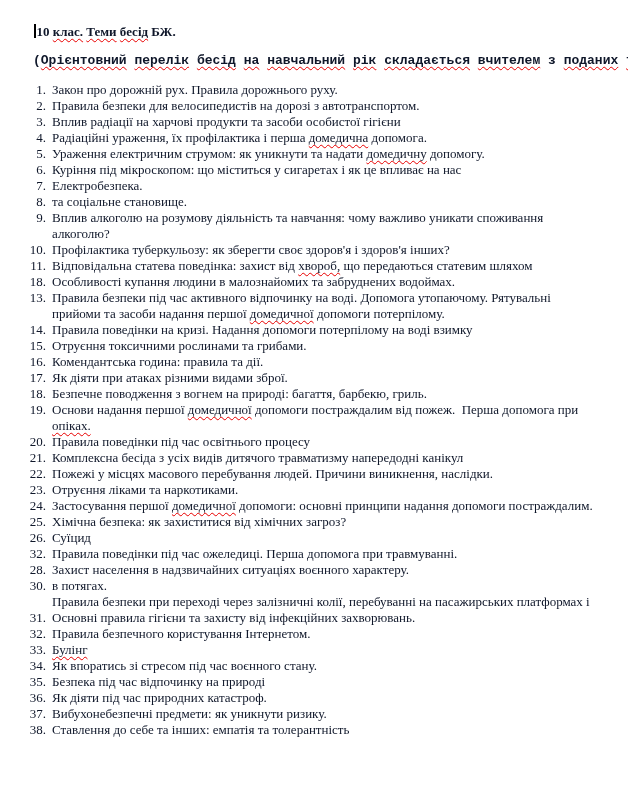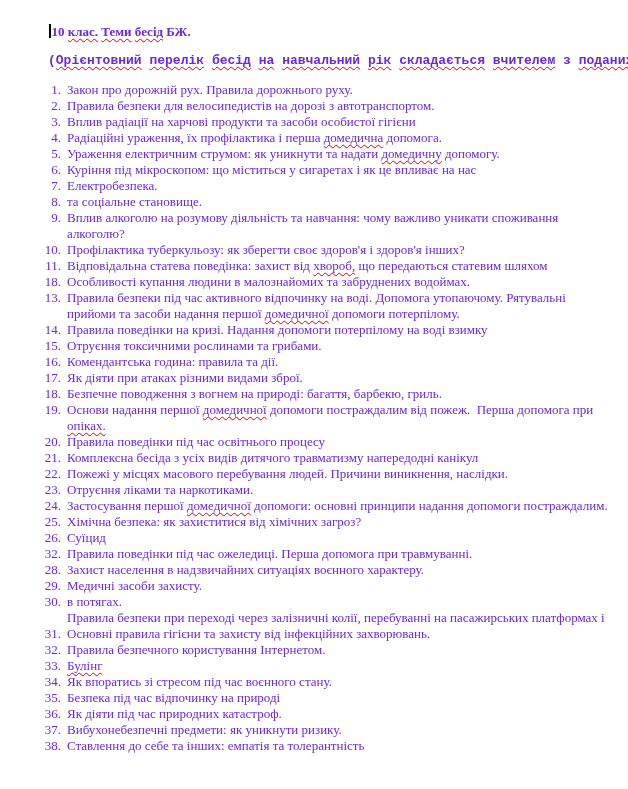--- a/index.html
+++ b/index.html
@@ -9,25 +9,25 @@
   }
   body {
     width: 628px;
     height: 789px;
     overflow: hidden;
   }
   .page {
     box-sizing: border-box;
     width: 524px;
     height: 789px;
-    padding: 24px 8px 0 34px;
+    padding: 24px 8px 0 19px;
     font-family: "Liberation Serif", "DejaVu Serif", serif;
     font-size: 13px;
     line-height: 16px;
-    color: #6d28d9;
+    color: #0f172a;
   }
   .title-line {
     font-weight: bold;
     margin-left: 15px;
     white-space: pre;
   }
   .caret {
     display: inline-block;
     width: 1.5px;
     height: 14px;
@@ -241,26 +241,20 @@
           <div class="line"><span>Правила поведінки під час ожеледиці. Перша допомога при травмуванні.</span></div>
         </div>
       </div>
       <div class="row">
         <div class="num">28.</div>
         <div class="content">
           <div class="line"><span>Захист населення в надзвичайних ситуаціях воєнного характеру.</span></div>
         </div>
       </div>
       <div class="row">
-        <div class="num">29.</div>
-        <div class="content">
-          <div class="line"><span>Медичні засоби захисту.</span></div>
-        </div>
-      </div>
-      <div class="row">
         <div class="num">30.</div>
         <div class="content">
           <div class="line"><span>в потягах.</span></div>
           <div class="line"><span>Правила безпеки при переході через залізничні колії, перебуванні на пасажирських платформах і</span></div>
         </div>
       </div>
       <div class="row">
         <div class="num">31.</div>
         <div class="content">
           <div class="line"><span>Основні правила гігієни та захисту від інфекційних захворювань.</span></div>

